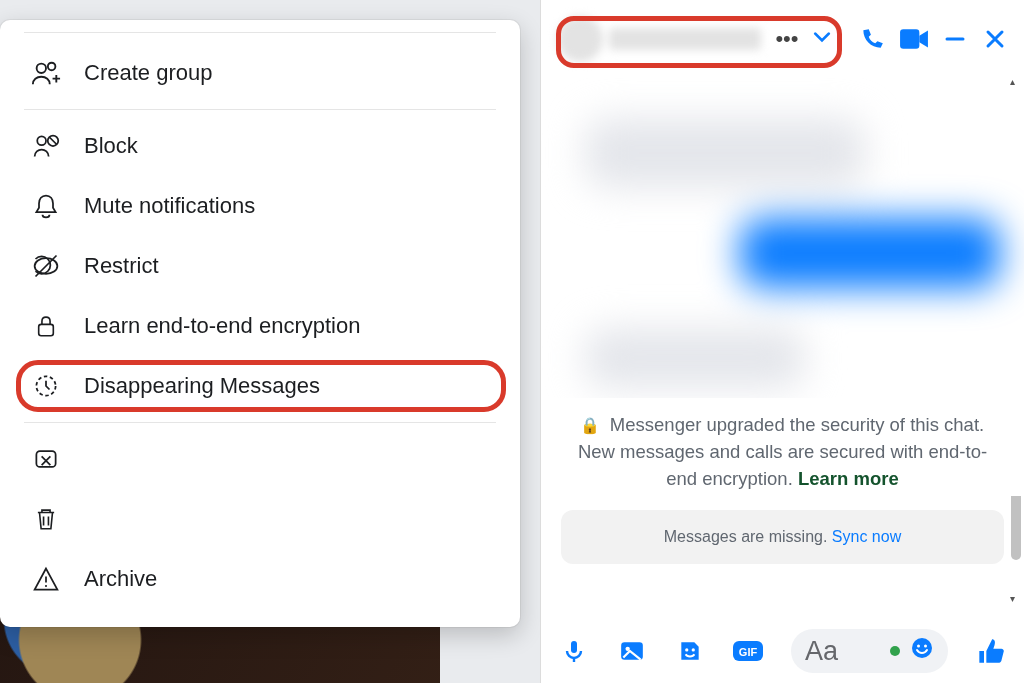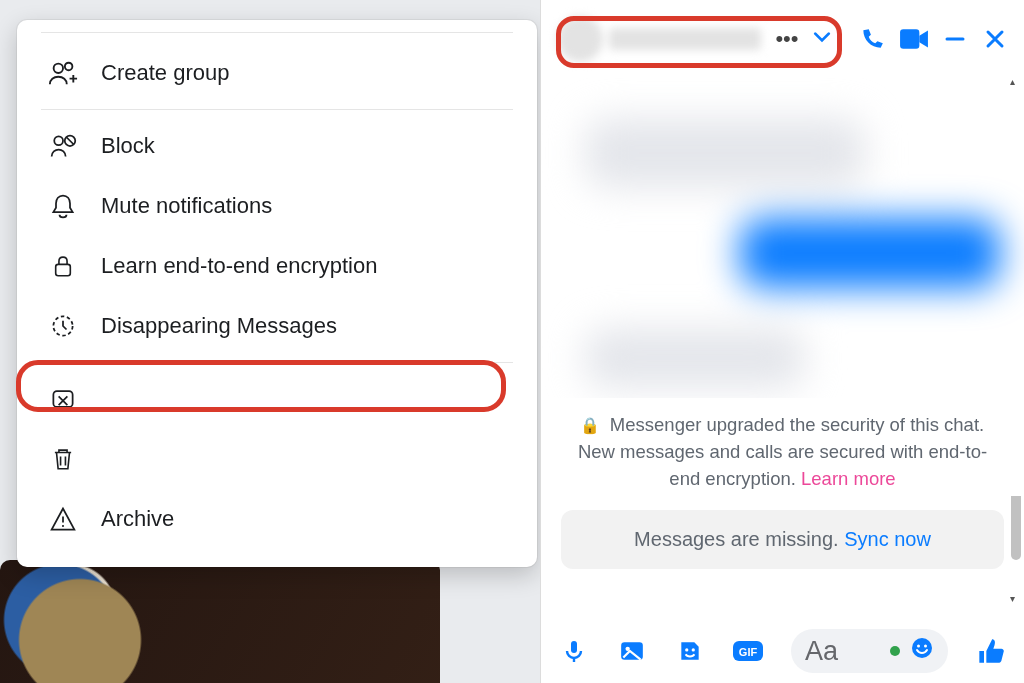--- a/index.html
+++ b/index.html
@@ -19,21 +19,21 @@
       radial-gradient(circle at 60px 60px, #2c5ea3 0 55px, transparent 57px),
       radial-gradient(circle at 70px 50px, #e8dfcf 0 45px, transparent 47px),
       linear-gradient(120deg, #241611 0%, #342016 100%);
     filter: blur(0.5px);
     border-radius: 10px;
   }
 
   
   .context-menu {
     position: absolute;
-    left: 17px; top: 20px;
+    left: 0; top: 20px;
     width: 520px;
     background: #fff;
     border-radius: 10px;
     box-shadow: 0 8px 24px rgba(0,0,0,0.2), 0 0 0 1px rgba(0,0,0,0.05);
     padding: 12px 0 18px 0;
   }
   .context-menu .top-rule {
     height: 1px; background:#e5e5e5;
     margin: 0 24px 10px 24px;
   }
@@ -132,31 +132,31 @@
     z-index: 2;
     padding: 14px 36px 4px 36px;
     text-align:center;
     font-size:18.5px;
     color:#606770;
     line-height:1.45;
     margin-top: 320px;
     background:#fff;
   }
   .security-note .lock { font-size:16px; margin-right:4px; color:#8a8d91; }
-  .security-note a { color:#ec4899; text-decoration:none; cursor:pointer; }
+  .security-note a { color:#14532d; text-decoration:none; cursor:pointer;font-weight:bold; }
 
   .missing-banner {
     position: relative;
     z-index: 2;
     margin: 14px 20px 0 20px;
     background:#f2f2f2;
     border-radius: 12px;
     text-align:center;
     padding: 18px 10px;
-    font-size:20px;
+    font-size:16px;
     color:#606770;
   }
   .missing-banner a { color:#0a7cff; font-weight:500; text-decoration:none; cursor:pointer; }
 
   .chat-footer {
     height: 64px;
     display:flex; align-items:center;
     gap:28px;
     padding: 0 18px;
   }
@@ -221,20 +221,30 @@
   <div class="menu-item">
     <span class="ico">
       <svg viewBox="0 0 32 32" width="28" height="28">
         <path d="M16 4c-5 0-8 4-8 9v5l-3 5h22l-3-5v-5c0-5-3-9-8-9z"></path>
         <path d="M12 26c0 2 2 3 4 3s4-1 4-3"></path>
       </svg>
     </span>
     <span>Mute notifications</span>
   </div>
 
+  <div class="menu-item">
+    <span class="ico">
+      <svg viewBox="0 0 32 32" width="28" height="28">
+        <path d="M4 8c4-4 10-4 14 0s4 10 0 14-10 4-14 0"></path>
+        <ellipse cx="16" cy="16" rx="13" ry="9"></ellipse>
+        <path d="M4 28L28 4"></path>
+      </svg>
+    </span>
+    <span>Restrict</span>
+  </div>
 
   <div class="menu-item">
     <span class="ico">
       <svg viewBox="0 0 32 32" width="26" height="26">
         <rect x="7" y="14" width="18" height="14" rx="3"></rect>
         <path d="M11 14v-4c0-3 2-5 5-5s5 2 5 5v4"></path>
       </svg>
     </span>
     <span>Learn end-to-end encryption</span>
   </div>

